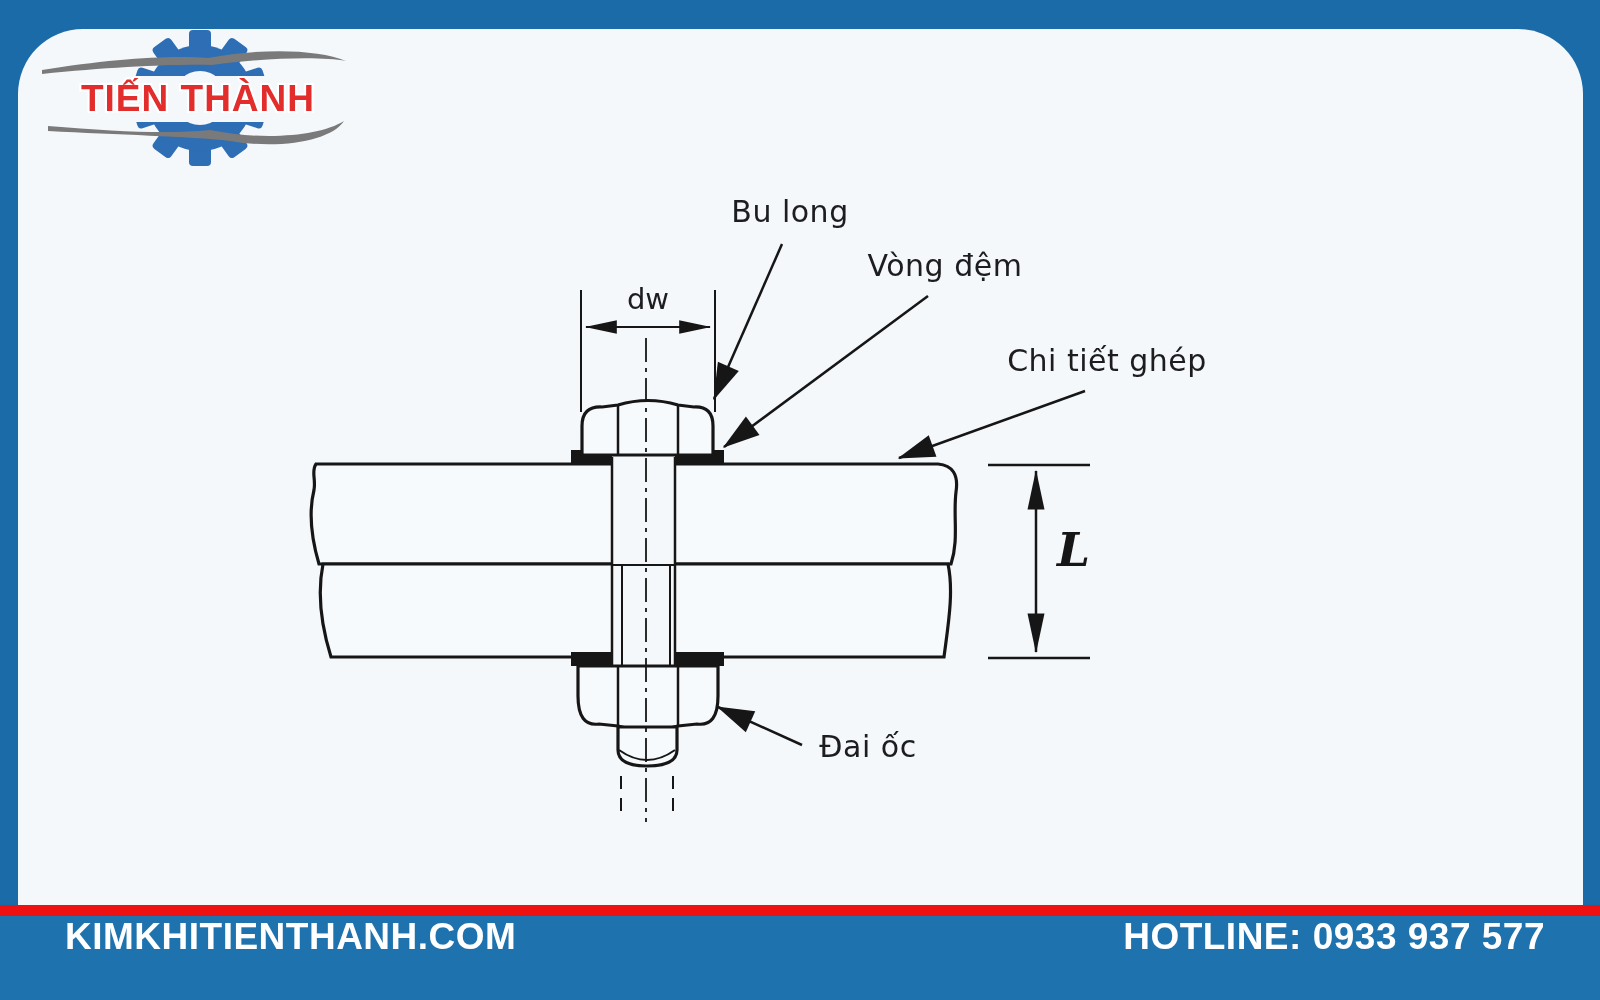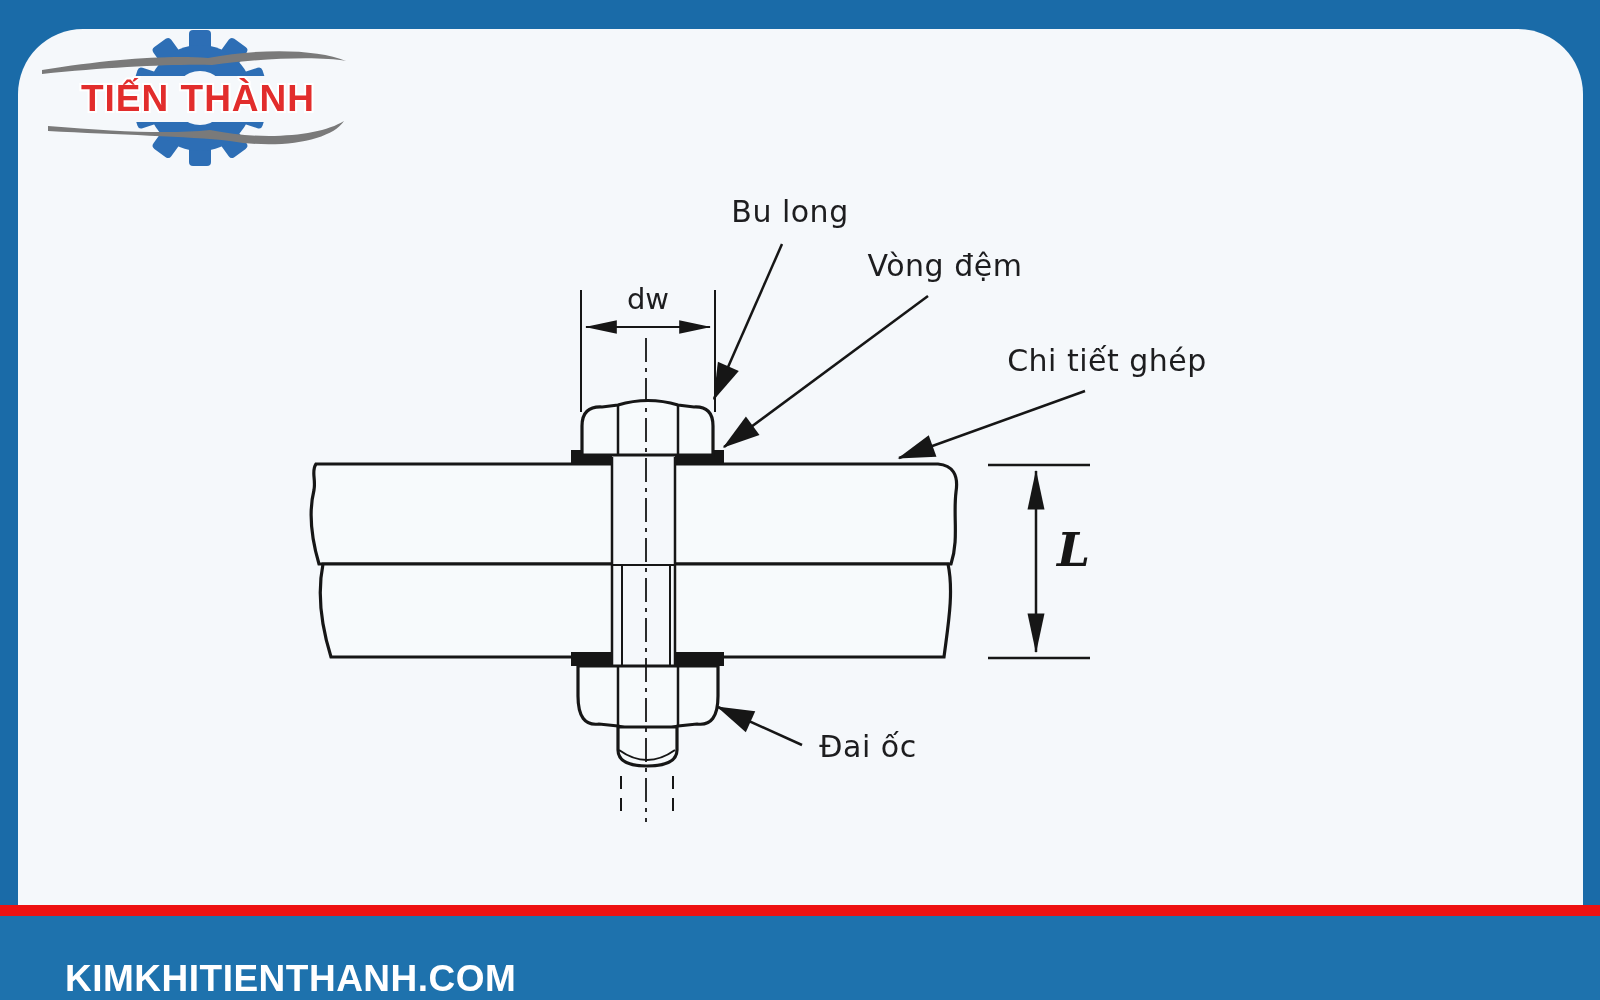--- a/index.html
+++ b/index.html
@@ -9,21 +9,21 @@
   *{margin:0;padding:0;box-sizing:border-box;}
   html,body{width:1600px;height:1000px;overflow:hidden;}
   body{background:var(--frame_blue);font-family:"DejaVu Sans","Liberation Sans",sans-serif;position:relative;}
   .content{
     position:absolute;left:18px;top:29px;width:1565px;height:876px;
     background:var(--paper);border-radius:65px 65px 0 0;
   }
   .stripe{position:absolute;left:0;top:905px;width:1600px;height:11px;background:var(--stripe_red);}
   .footer{
     position:absolute;left:0;top:916px;width:1600px;height:84px;background:var(--footer_blue);
-    display:flex;align-items:flex-end;justify-content:space-between;padding:0 55px 0 65px;
+    display:flex;align-items:flex-start;justify-content:space-between;padding:0 55px 0 65px;
   }
   .footer span{
     color:#ffffff;font-weight:bold;font-size:37px;letter-spacing:.5px;
     font-family:"Liberation Sans","DejaVu Sans",sans-serif;
   }
   .logo{position:absolute;left:40px;top:20px;width:310px;height:155px;}
   .logo-band{fill:var(--paper);}
   .gear-fill{fill:var(--logo_blue);}
   .swoosh{fill:var(--logo_gray);}
   .logo-text{
@@ -157,13 +157,14 @@
   <text x="790" y="222" class="lbl">Bu long</text>
   <text x="945" y="276" class="lbl">Vòng đệm</text>
   <text x="1107" y="371" class="lbl">Chi tiết ghép</text>
   <text x="868" y="757" class="lbl">Đai ốc</text>
 </svg>
 
 <div class="stripe"></div>
 
 <div class="footer">
   <span>KIMKHITIENTHANH.COM</span>
+  <span>HOTLINE: 0933 937 577</span>
 </div>
 
 </body></html>

